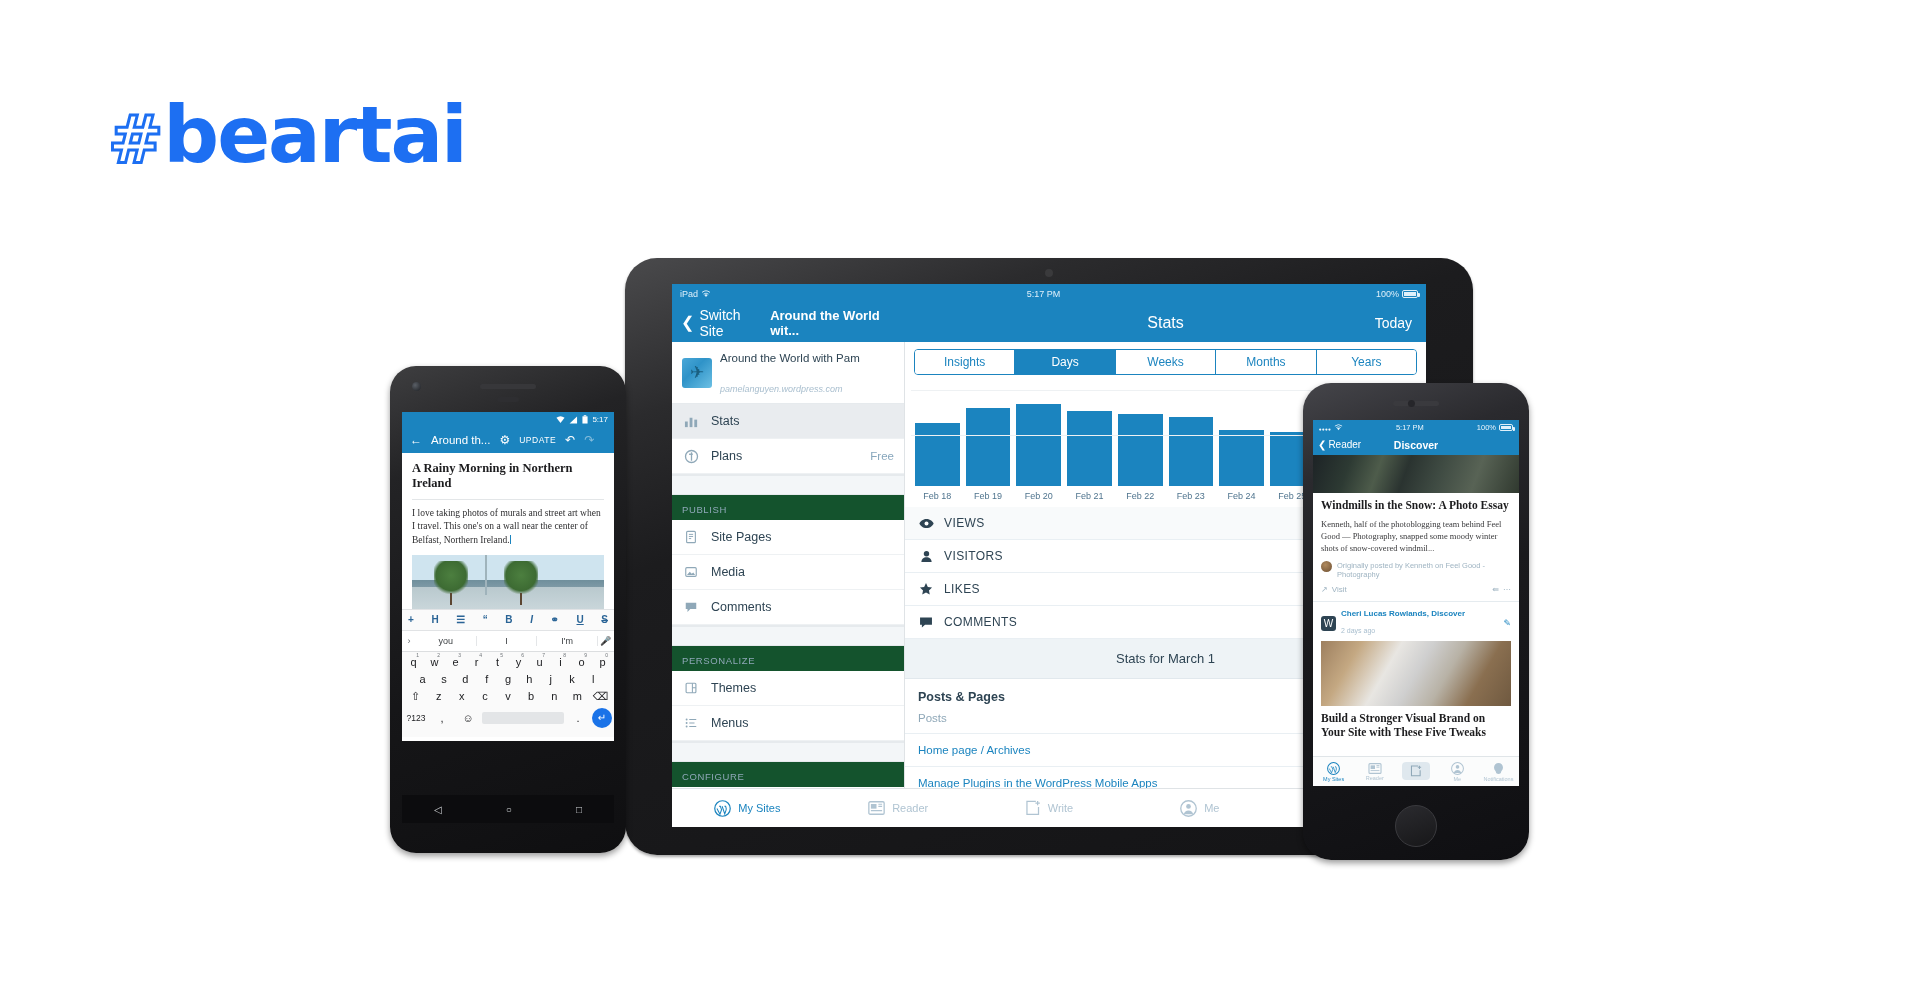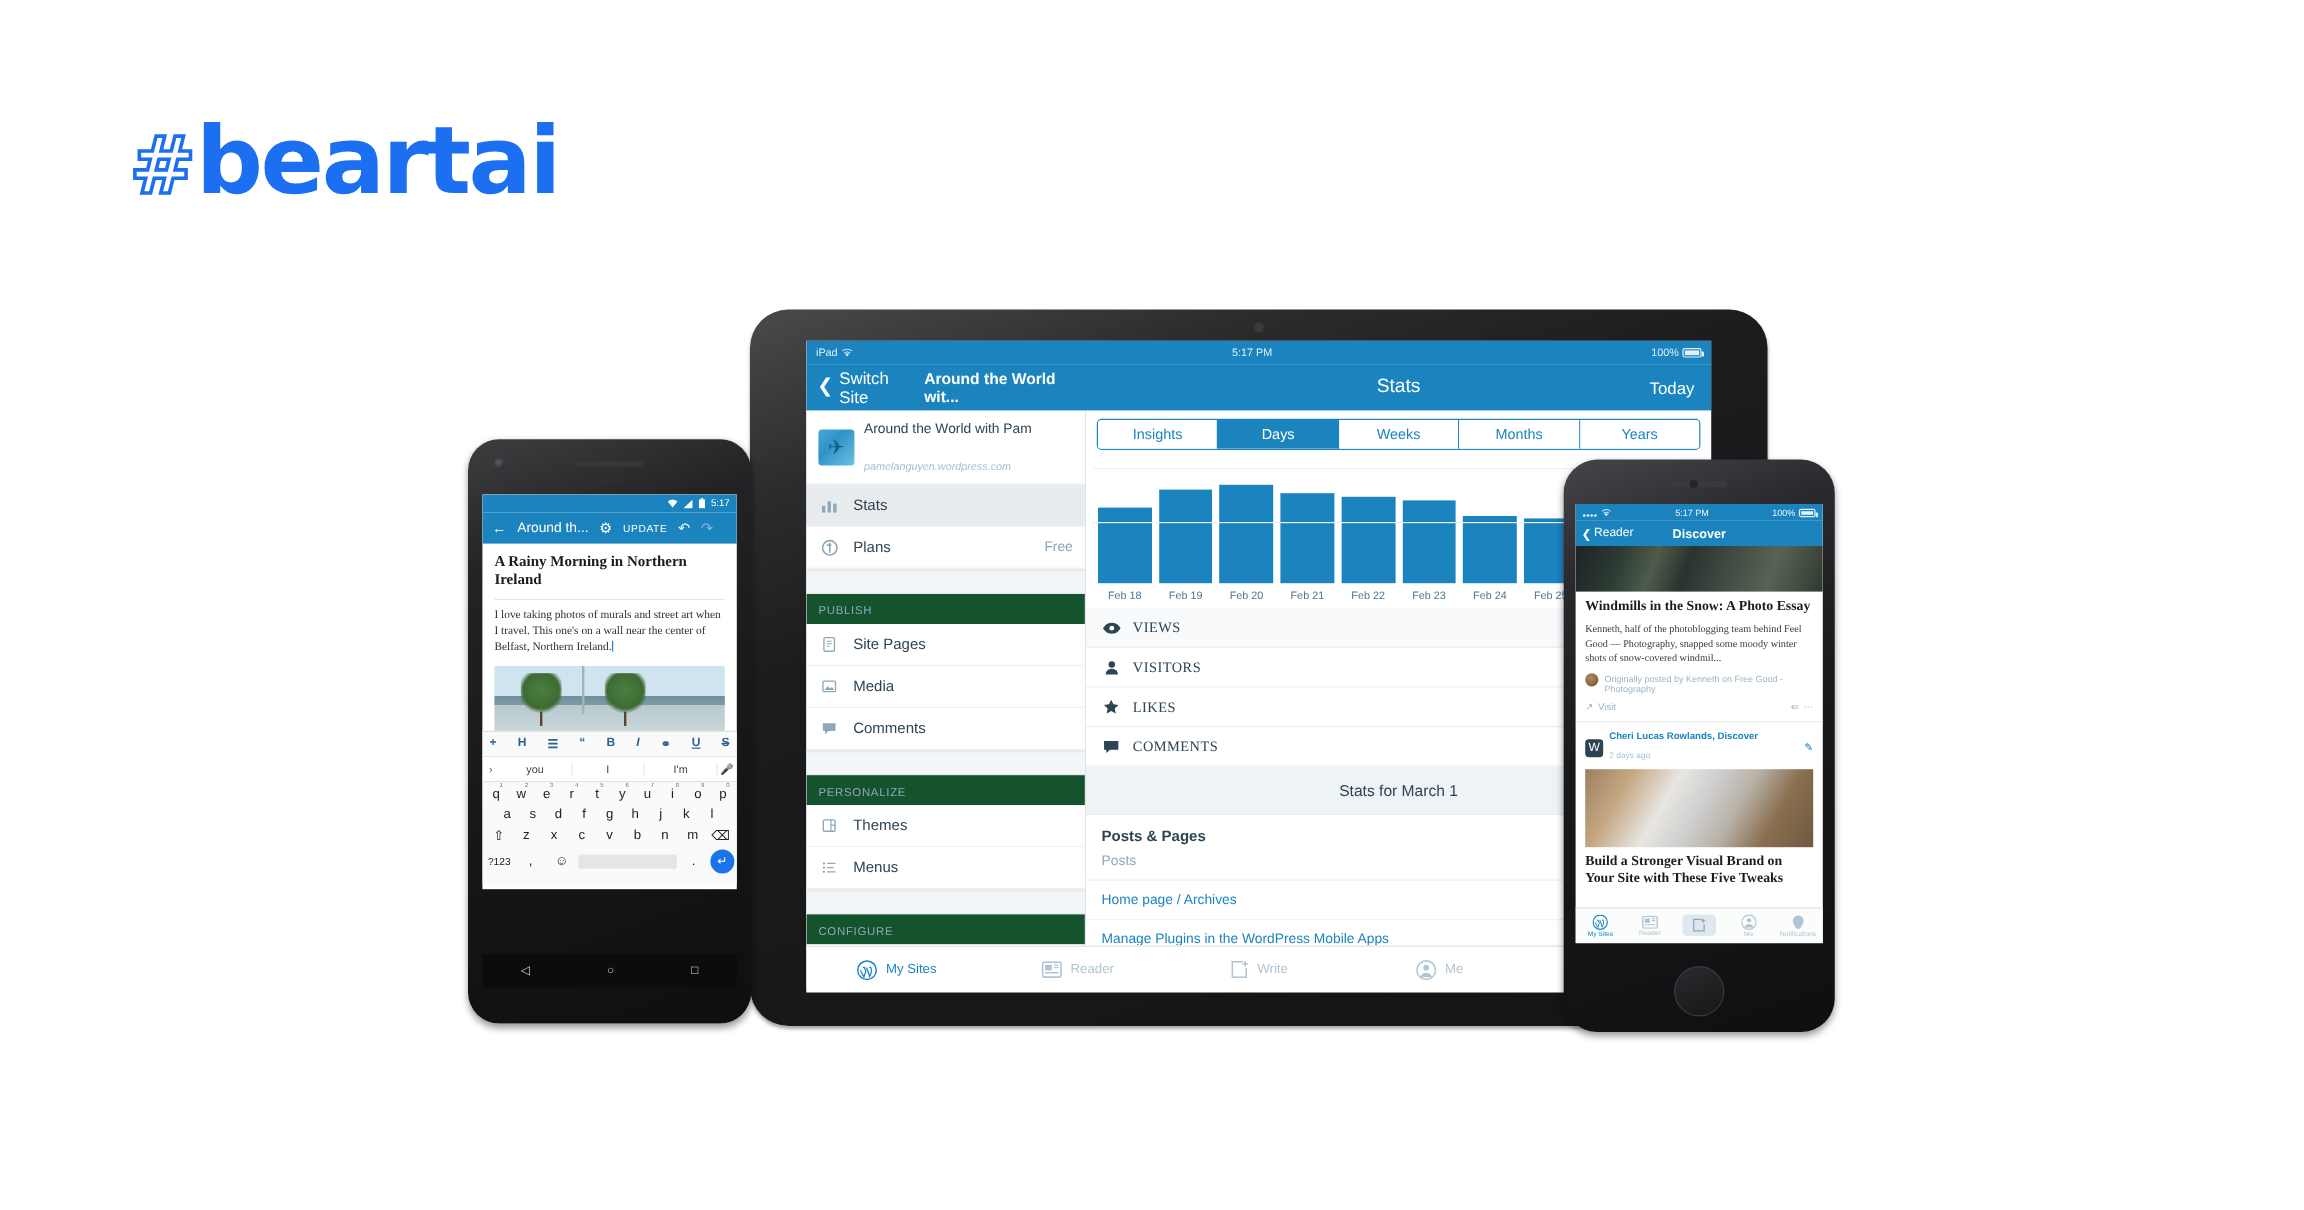--- a/index.html
+++ b/index.html
@@ -106,21 +106,21 @@
   .chart-area { height: 98px; display: flex; align-items: flex-end; gap: 6px; padding: 0 4px; position: relative; }
   .chart-area::before{content:"";position:absolute;left:0;right:0;top:2px;border-top:1px solid #eef1f3;}
   .chart-area::after{content:"";position:absolute;left:0;right:0;top:48%;border-top:1px solid #eef1f3;}
   .bar { flex: 1; background: #1b84bf; }
   .chart-labels { display: flex; gap: 6px; padding: 5px 4px 6px; }
   .chart-labels span { flex: 1; text-align: center; font-size: 9px; color: #4f748e; }
 
   .stat-row {
     display: flex; align-items: center; gap: 10px;
     height: 33px; padding: 0 13px; font-size: 12px; color: #2e4453;
-    letter-spacing: .4px; border-bottom: 1px solid #e9eff3; background: #fff; font-family: Liberation Serif, serif;
+    letter-spacing: .4px; border-bottom: 1px solid #e9eff3; background: #fff;
   }
   .stat-row.alt { background: #f8fafb; }
   .stat-row .sr-icon { width: 16px; color: #2e4453; display:flex; align-items:center; justify-content:center;}
 
   .stats-for { background: #eef3f6; text-align: center; padding: 12px 0; font-size: 13px; color: #2e4453; border-bottom:1px solid #e1e8ed;}
   .pp-title { padding: 11px 13px 6px; font-size: 12.5px; font-weight: 700; color: #2e4453; background:#fff;}
   .pp-col { padding: 2px 13px 9px; font-size: 11.5px; color: #8fa8b8; background:#fff; border-bottom:1px solid #e9eff3;}
   .pp-row { padding: 10px 13px; font-size: 11.5px; color: #1b84bf; background:#fff; border-bottom: 1px solid #e9eff3; }
 
   .ipad-tabbar {
@@ -640,21 +640,21 @@
             <span>Reader</span>
           </span>
         <span class="ipn-title">Discover</span>
       </div>
 
       <div class="ip-card-img"></div>
       <div class="ip-h">Windmills in the Snow: A Photo Essay</div>
       <div class="ip-p">Kenneth, half of the photoblogging team behind Feel Good — Photography, snapped some moody winter shots of snow-covered windmil...</div>
       <div class="ip-meta">
         <span class="av"></span>
-        <span>Originally posted by Kenneth on Free Good - Photography</span>
+        <span>Originally posted by Kenneth on Feel Good - Photography</span>
       </div>
       <div class="ip-actions">
         <span>↗</span>
         <span>Visit</span>
         <span class="spacer"></span>
         <span>⇚</span>
         <span>⋯</span>
       </div>
 
       <div class="ip-author">

